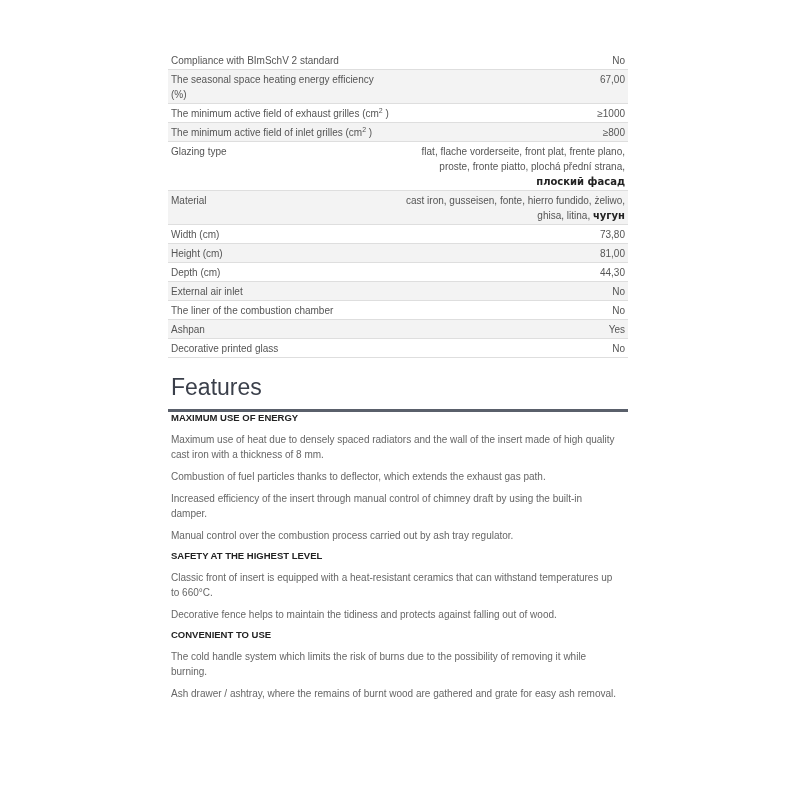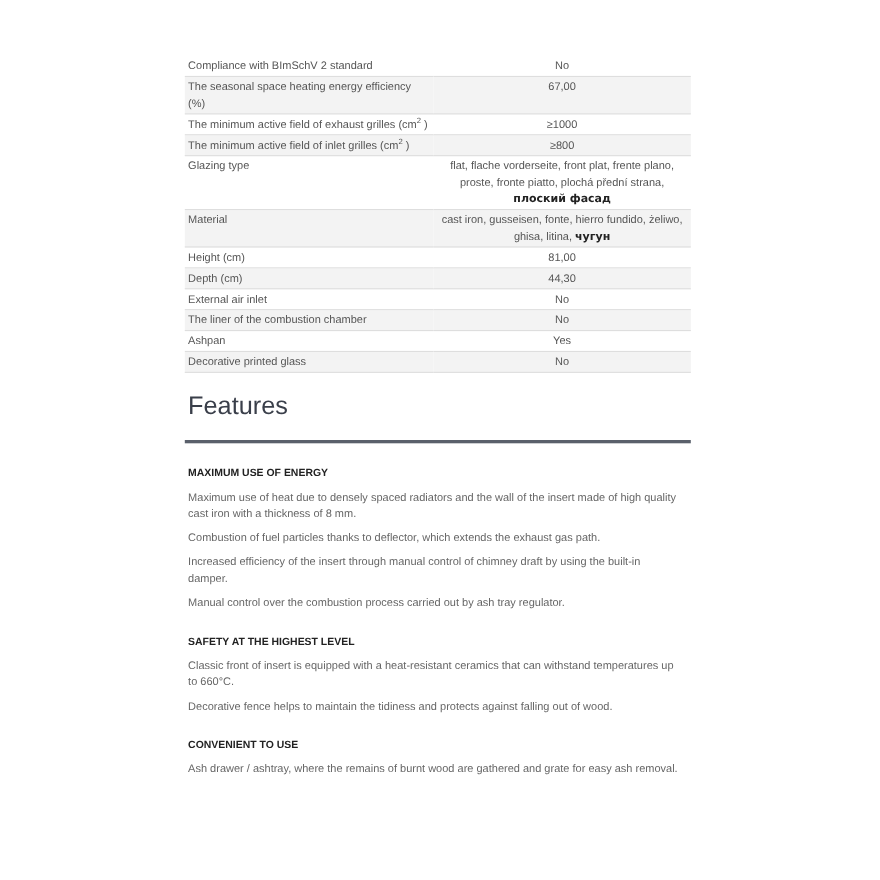--- a/index.html
+++ b/index.html
@@ -4,26 +4,26 @@
   <style>
     * { box-sizing: border-box; margin: 0; padding: 0; }
     html, body { width: 800px; height: 800px; background: #ffffff; overflow: hidden; }
     body { font-family: "Liberation Sans", sans-serif; color: #555; }
     .page { position: absolute; left: 168px; top: 51px; width: 460px; }
     table.spec { width: 460px; border-collapse: collapse; font-size: 10px; color: #555; }
     table.spec tr { border-bottom: 1px solid #dedede; margin-top: 12px; }
     table.spec tr:nth-child(even) { background: #f3f3f3; }
     table.spec td { padding: 2px 3px 1px 3px; vertical-align: top; line-height: 15px; }
     table.spec td.label { width: 226px; text-align: left; }
-    table.spec td.value { text-align: center; }
+    table.spec td.value { text-align: right; }
     .ru { color: #222; font-weight: bold; font-family: "DejaVu Sans", sans-serif; font-size: 10px; }
     sup { font-size: 7px; vertical-align: super; line-height: 0; }
-    h2.features-title { margin-top: 15px; font-size: 23px; font-weight: normal; color: #3a3f4a; padding-left: 3px; line-height: 28px; padding-bottom: 18px; border-bottom: 3px solid #5a606b; }
+    h2.features-title { margin-top: 15px; font-size: 23px; font-weight: normal; color: #3a3f4a; padding-left: 3px; line-height: 28px; padding-bottom: 8px; border-bottom: 3px solid #5a606b; }
     .section { padding-left: 3px; }
-    .section h3 { font-size: 9.5px; font-weight: bold; color: #222; margin-top: 22px; margin-bottom: 9px; text-transform: uppercase; }
+    .section h3 { font-size: 9.5px; font-weight: bold; color: #222; margin-top: 0; margin-bottom: 9px; text-transform: uppercase; }
     .section p { font-size: 10px; color: #666; line-height: 15px; margin-bottom: 7px; padding-right: 8px; }
     .section + .section h3 { }
   </style>
 </head>
 <body>
 
 <div class="page">
   <table class="spec">
     <tbody>
       <tr>
@@ -42,20 +42,24 @@
         <td class="label"><span>The minimum active field of inlet grilles (cm</span><sup>2</sup><span> )</span></td>
         <td class="value">≥800</td>
       </tr>
       <tr>
         <td class="label">Glazing type</td>
         <td class="value"><span>flat, flache vorderseite, front plat, frente plano, proste, fronte piatto, plochá přední strana,</span><br><span class="ru">плоский фасад</span></td>
       </tr>
       <tr>
         <td class="label">Material</td>
         <td class="value"><span>cast iron, gusseisen, fonte, hierro fundido, żeliwo, ghisa, litina,</span> <span class="ru">чугун</span></td>
+      </tr>
+      <tr>
+        <td class="label">Width (cm)</td>
+        <td class="value">73,80</td>
       </tr>
       <tr>
         <td class="label">Height (cm)</td>
         <td class="value">81,00</td>
       </tr>
       <tr>
         <td class="label">Depth (cm)</td>
         <td class="value">44,30</td>
       </tr>
       <tr>
@@ -88,15 +92,16 @@
   </div>
 
   <div class="section">
     <h3>SAFETY AT THE HIGHEST LEVEL</h3>
     <p>Classic front of insert is equipped with a heat-resistant ceramics that can withstand temperatures up to 660°C.</p>
     <p>Decorative fence helps to maintain the tidiness and protects against falling out of wood.</p>
   </div>
 
   <div class="section">
     <h3>CONVENIENT TO USE</h3>
+    <p>The cold handle system which limits the risk of burns due to the possibility of removing it while burning.</p>
     <p>Ash drawer / ashtray, where the remains of burnt wood are gathered and grate for easy ash removal.</p>
   </div>
 </div>
 
 </body></html>

